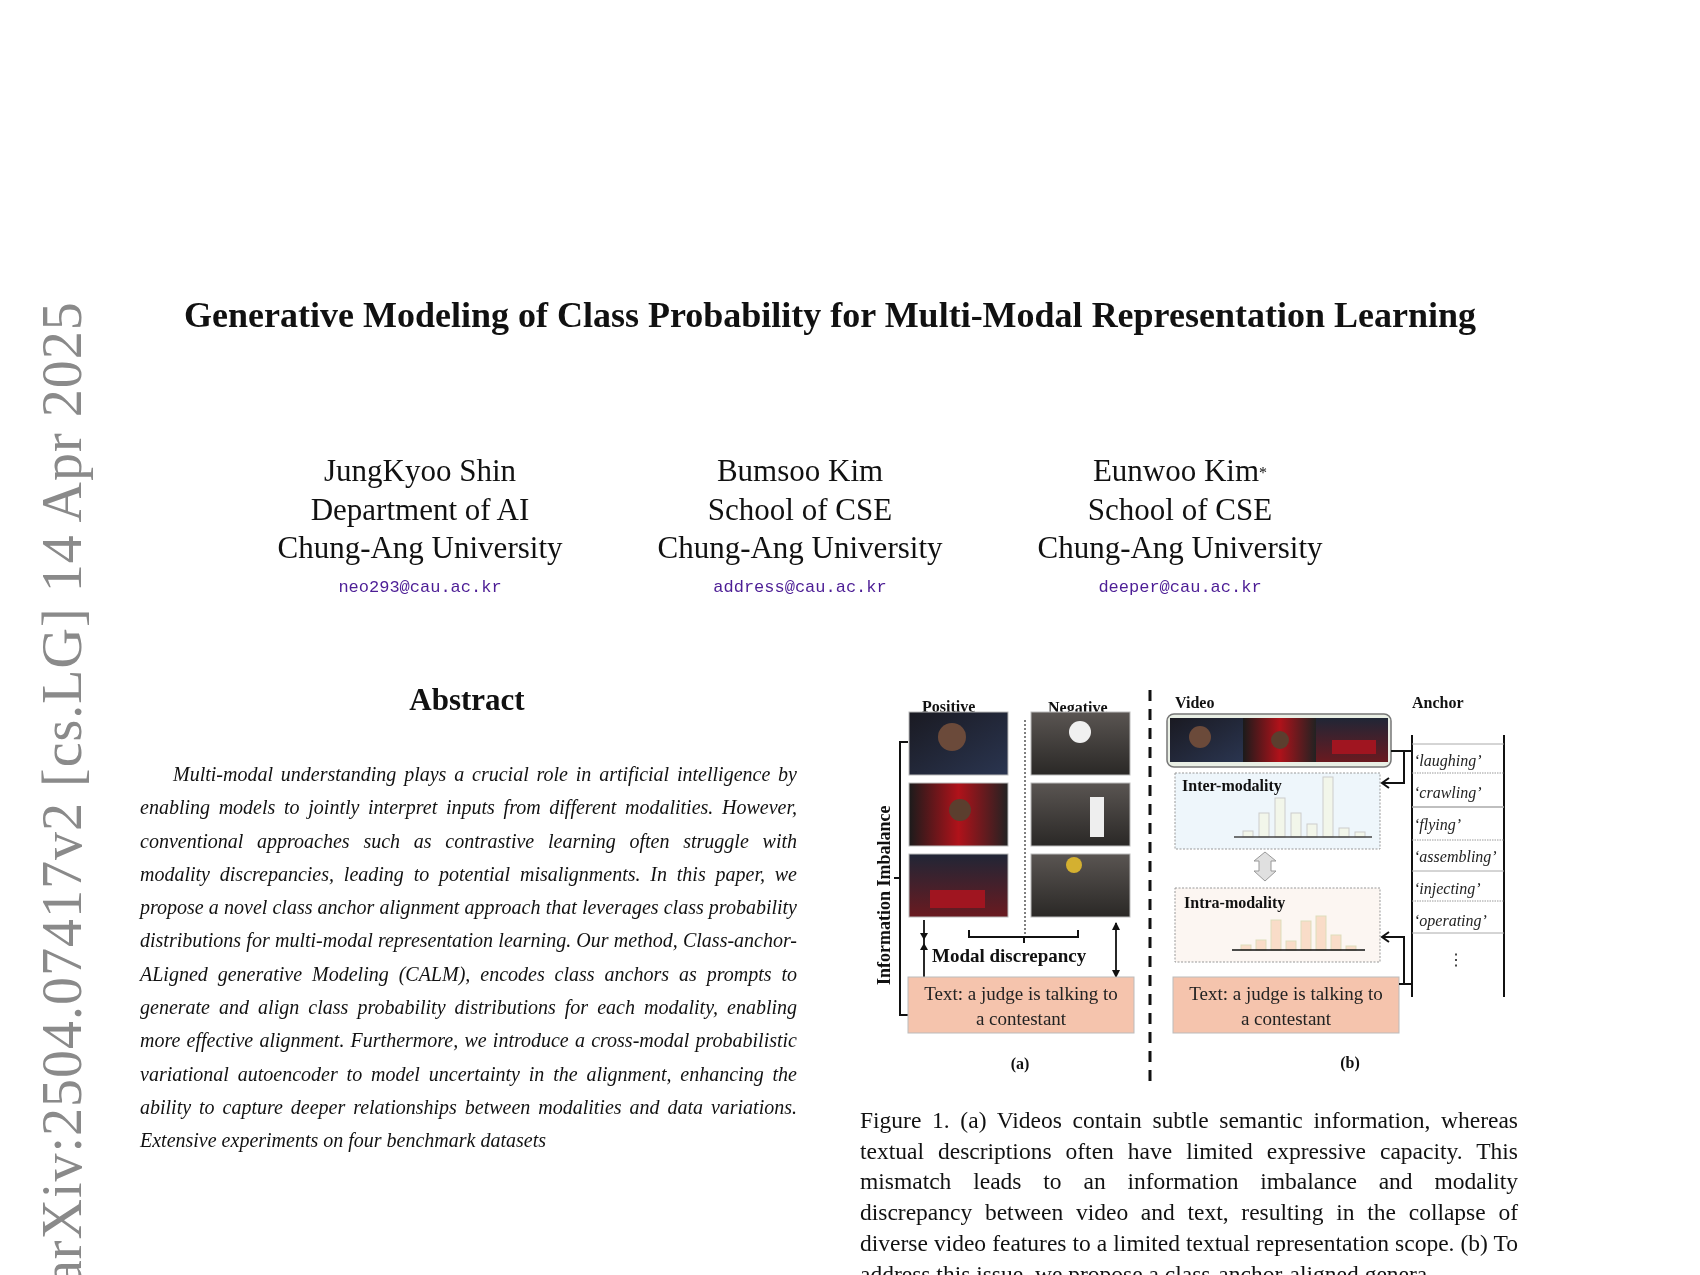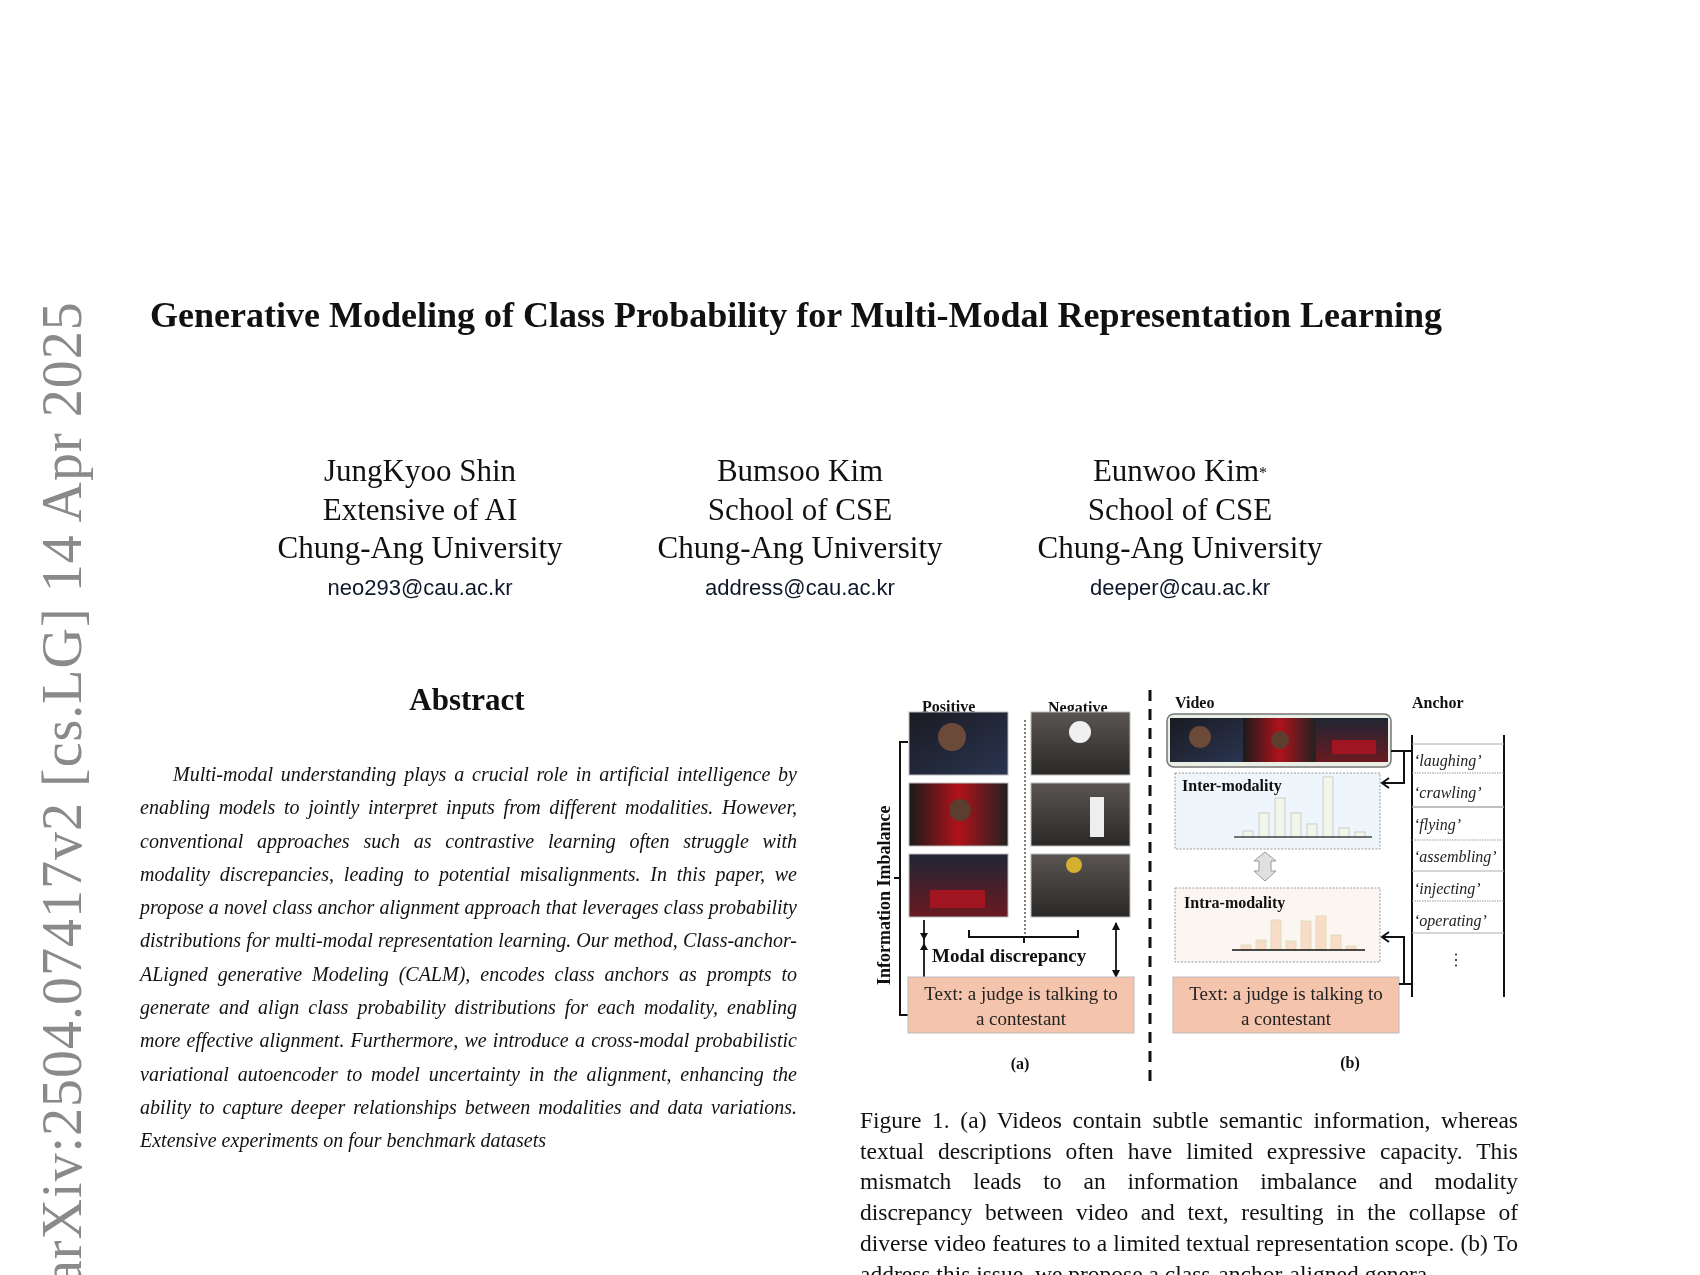--- a/index.html
+++ b/index.html
@@ -1,42 +1,42 @@
 <!DOCTYPE html>
 <html><head>
 <meta charset="utf-8">
 <style>
   html, body { margin: 0; padding: 0; background: #ffffff; }
   body { width: 1700px; height: 1275px; position: relative; overflow: hidden; font-family: "Liberation Serif", "DejaVu Serif", serif; color: #111; }
   .arxiv-stamp { position: absolute; left: 20px; top: 1275px; transform-origin: 0 0; transform: rotate(-90deg); font-size: 56px; color: #8a8a8a; white-space: nowrap; letter-spacing: 1px; width: 700px; text-align: right; }
   .arxiv-stamp { left: 30px; top: 1285px; }
-  .title { position: absolute; top: 290px; left: 150px; width: 1360px; text-align: left; font-weight: bold; font-size: 36px; line-height: 50px; }
+  .title { position: absolute; top: 290px; left: 150px; width: 1360px; text-align: center; font-weight: bold; font-size: 36px; line-height: 50px; }
   .authors { position: absolute; top: 452px; left: 230px; width: 1240px; display: flex; }
   .author { width: 380px; text-align: center; font-size: 31px; line-height: 38.5px; }
-  .author .email { font-family: Liberation Sans, sans-serif; font-size: 22px; line-height: 40px; color: #0f172a; }
+  .author .email { font-family: Liberation Mono, monospace; font-size: 17px; line-height: 40px; color: #4c1d95; }
   .author sup { font-size: 16px; vertical-align: top; position: relative; top: 2px; }
   .abstract-heading { position: absolute; top: 682px; left: 137px; width: 660px; text-align: center; font-weight: bold; font-size: 31px; }
   .abstract-body { position: absolute; top: 758px; left: 140px; width: 657px; font-style: italic; font-size: 20px; line-height: 33.3px; text-align: justify; text-indent: 33px; hyphens: manual; }
   .figure { position: absolute; left: 860px; top: 685px; width: 690px; height: 410px; text-align: right; }
   .caption { position: absolute; top: 1105px; left: 860px; width: 658px; font-size: 23.5px; line-height: 30.7px; text-align: justify; }
   .fig-label { font-family: "Liberation Serif", serif; font-weight: bold; font-size: 16px; fill: #111; }
   .fig-text { font-family: "Liberation Serif", serif; font-size: 19px; fill: #222; }
   .fig-anchor { font-family: "Liberation Serif", serif; font-style: italic; font-size: 16px; fill: #222; }
 </style>
 </head>
 <body>
 
 <div class="arxiv-stamp">arXiv:2504.07417v2  [cs.LG]  14 Apr 2025</div>
 
 <div class="title">Generative Modeling of Class Probability for Multi-Modal Representation Learning</div>
 
 <div class="authors">
   <div class="author">
     <div>JungKyoo Shin</div>
-    <div>Extensive of AI</div>
+    <div>Department of AI</div>
     <div>Chung-Ang University</div>
     <div class="email">neo293@cau.ac.kr</div>
   </div>
   <div class="author">
     <div>Bumsoo Kim</div>
     <div>School of CSE</div>
     <div>Chung-Ang University</div>
     <div class="email">address@cau.ac.kr</div>
   </div>
   <div class="author">

